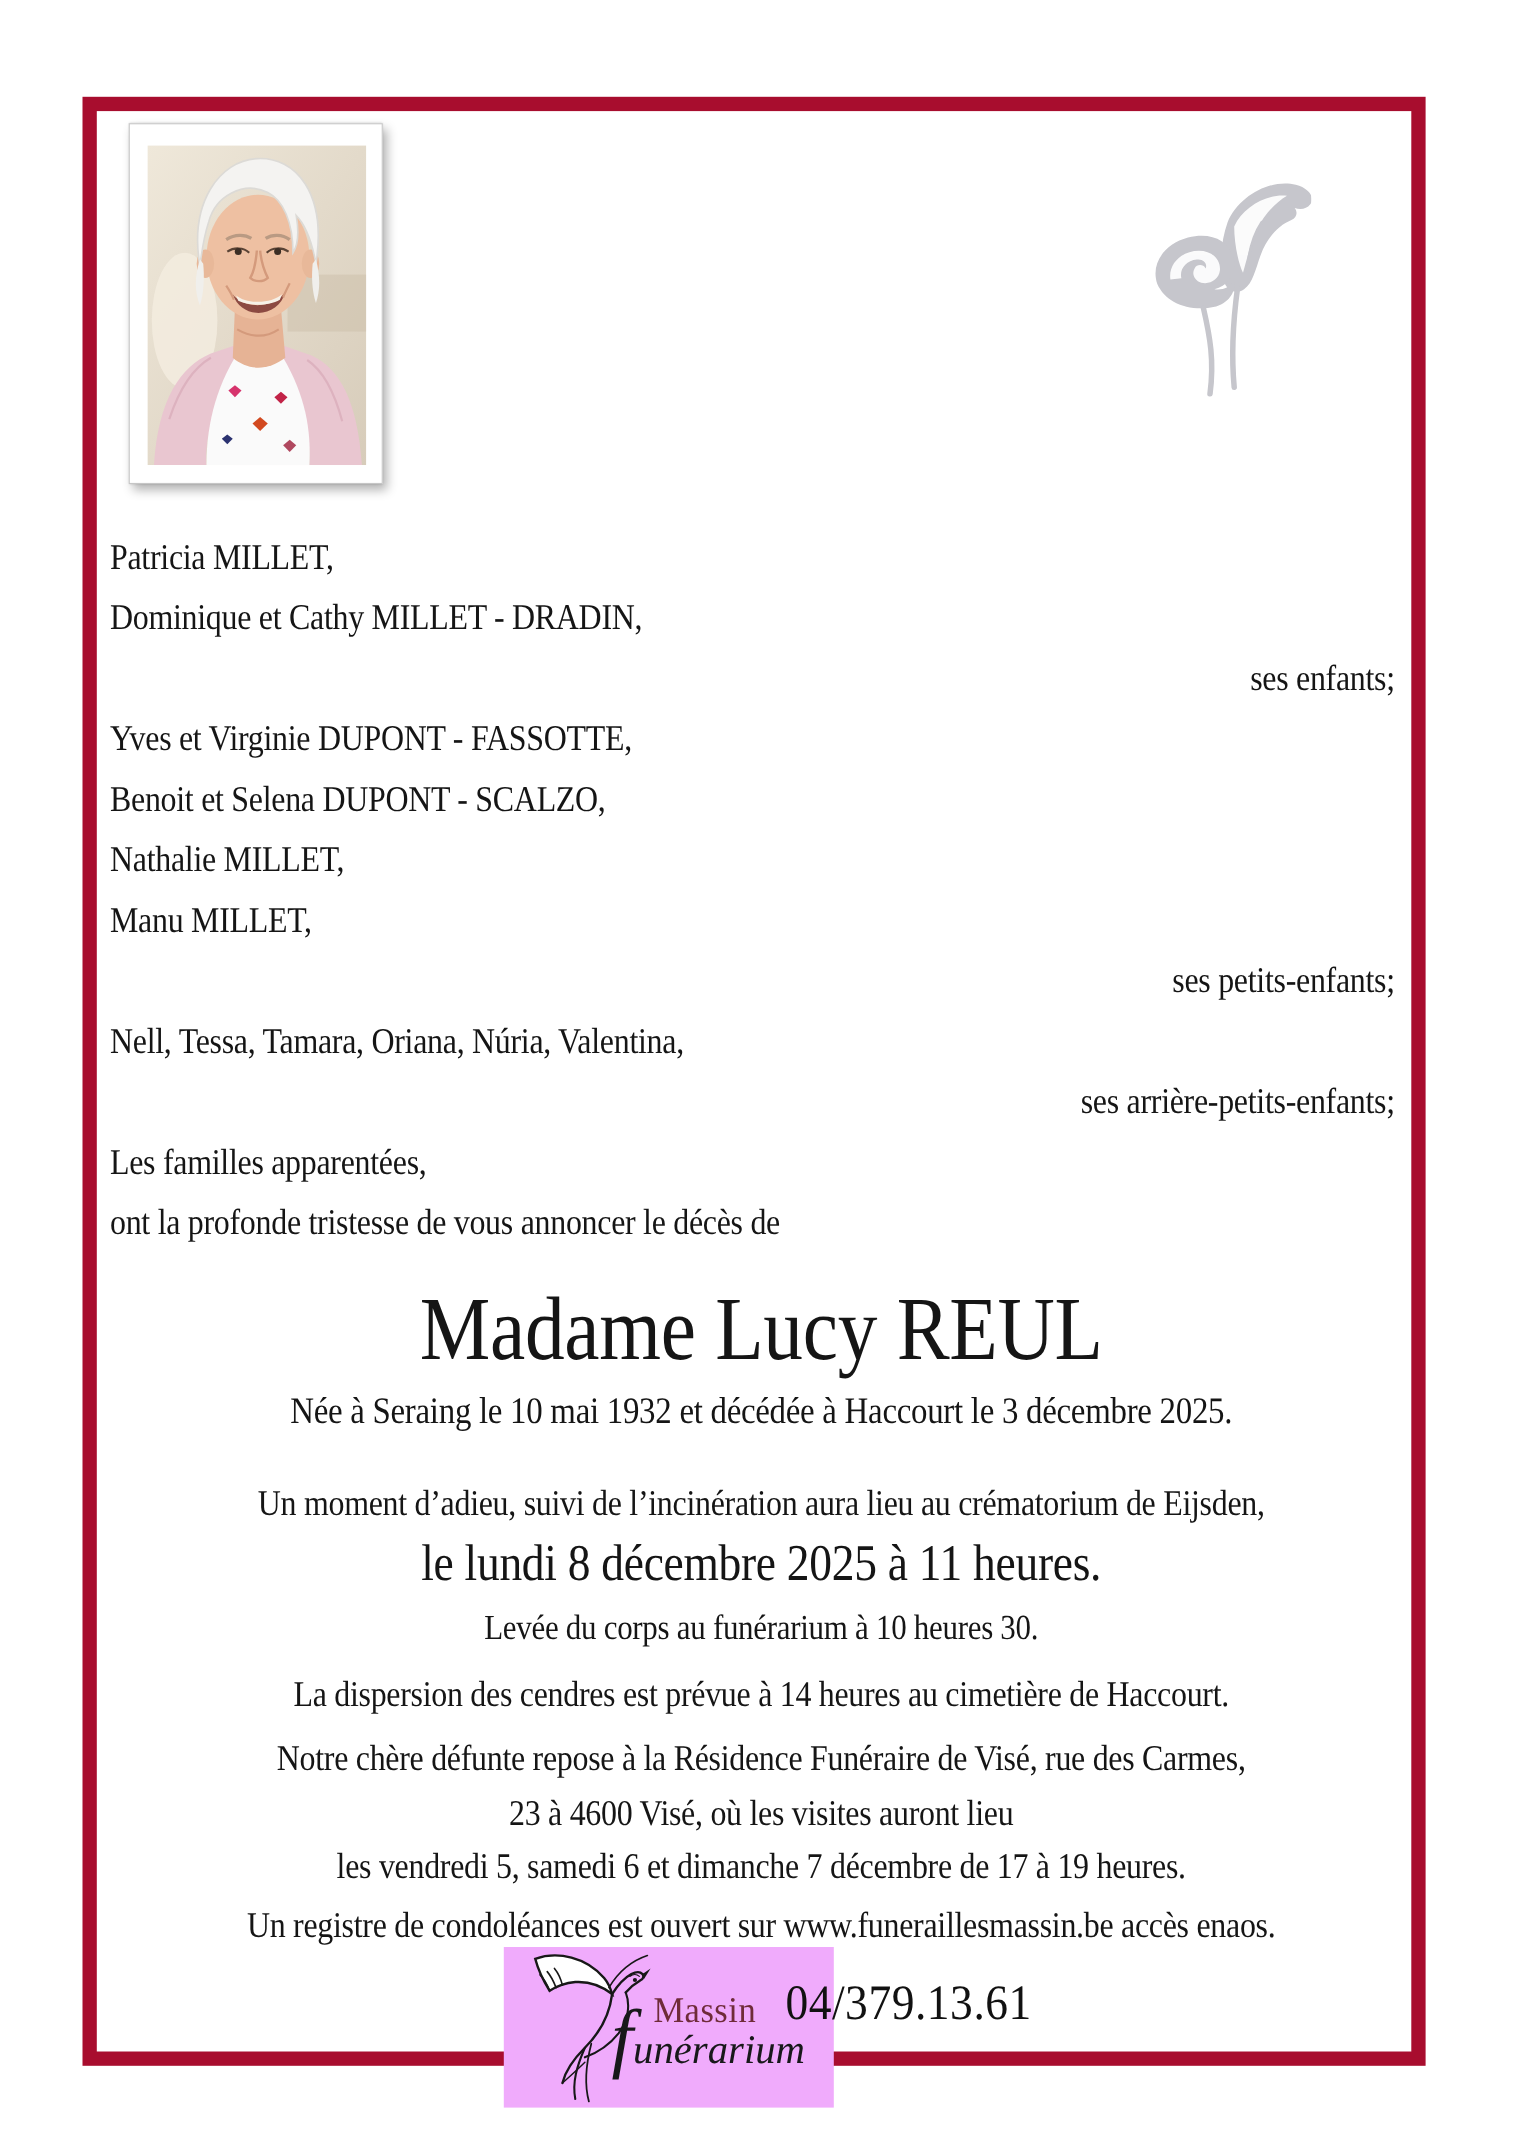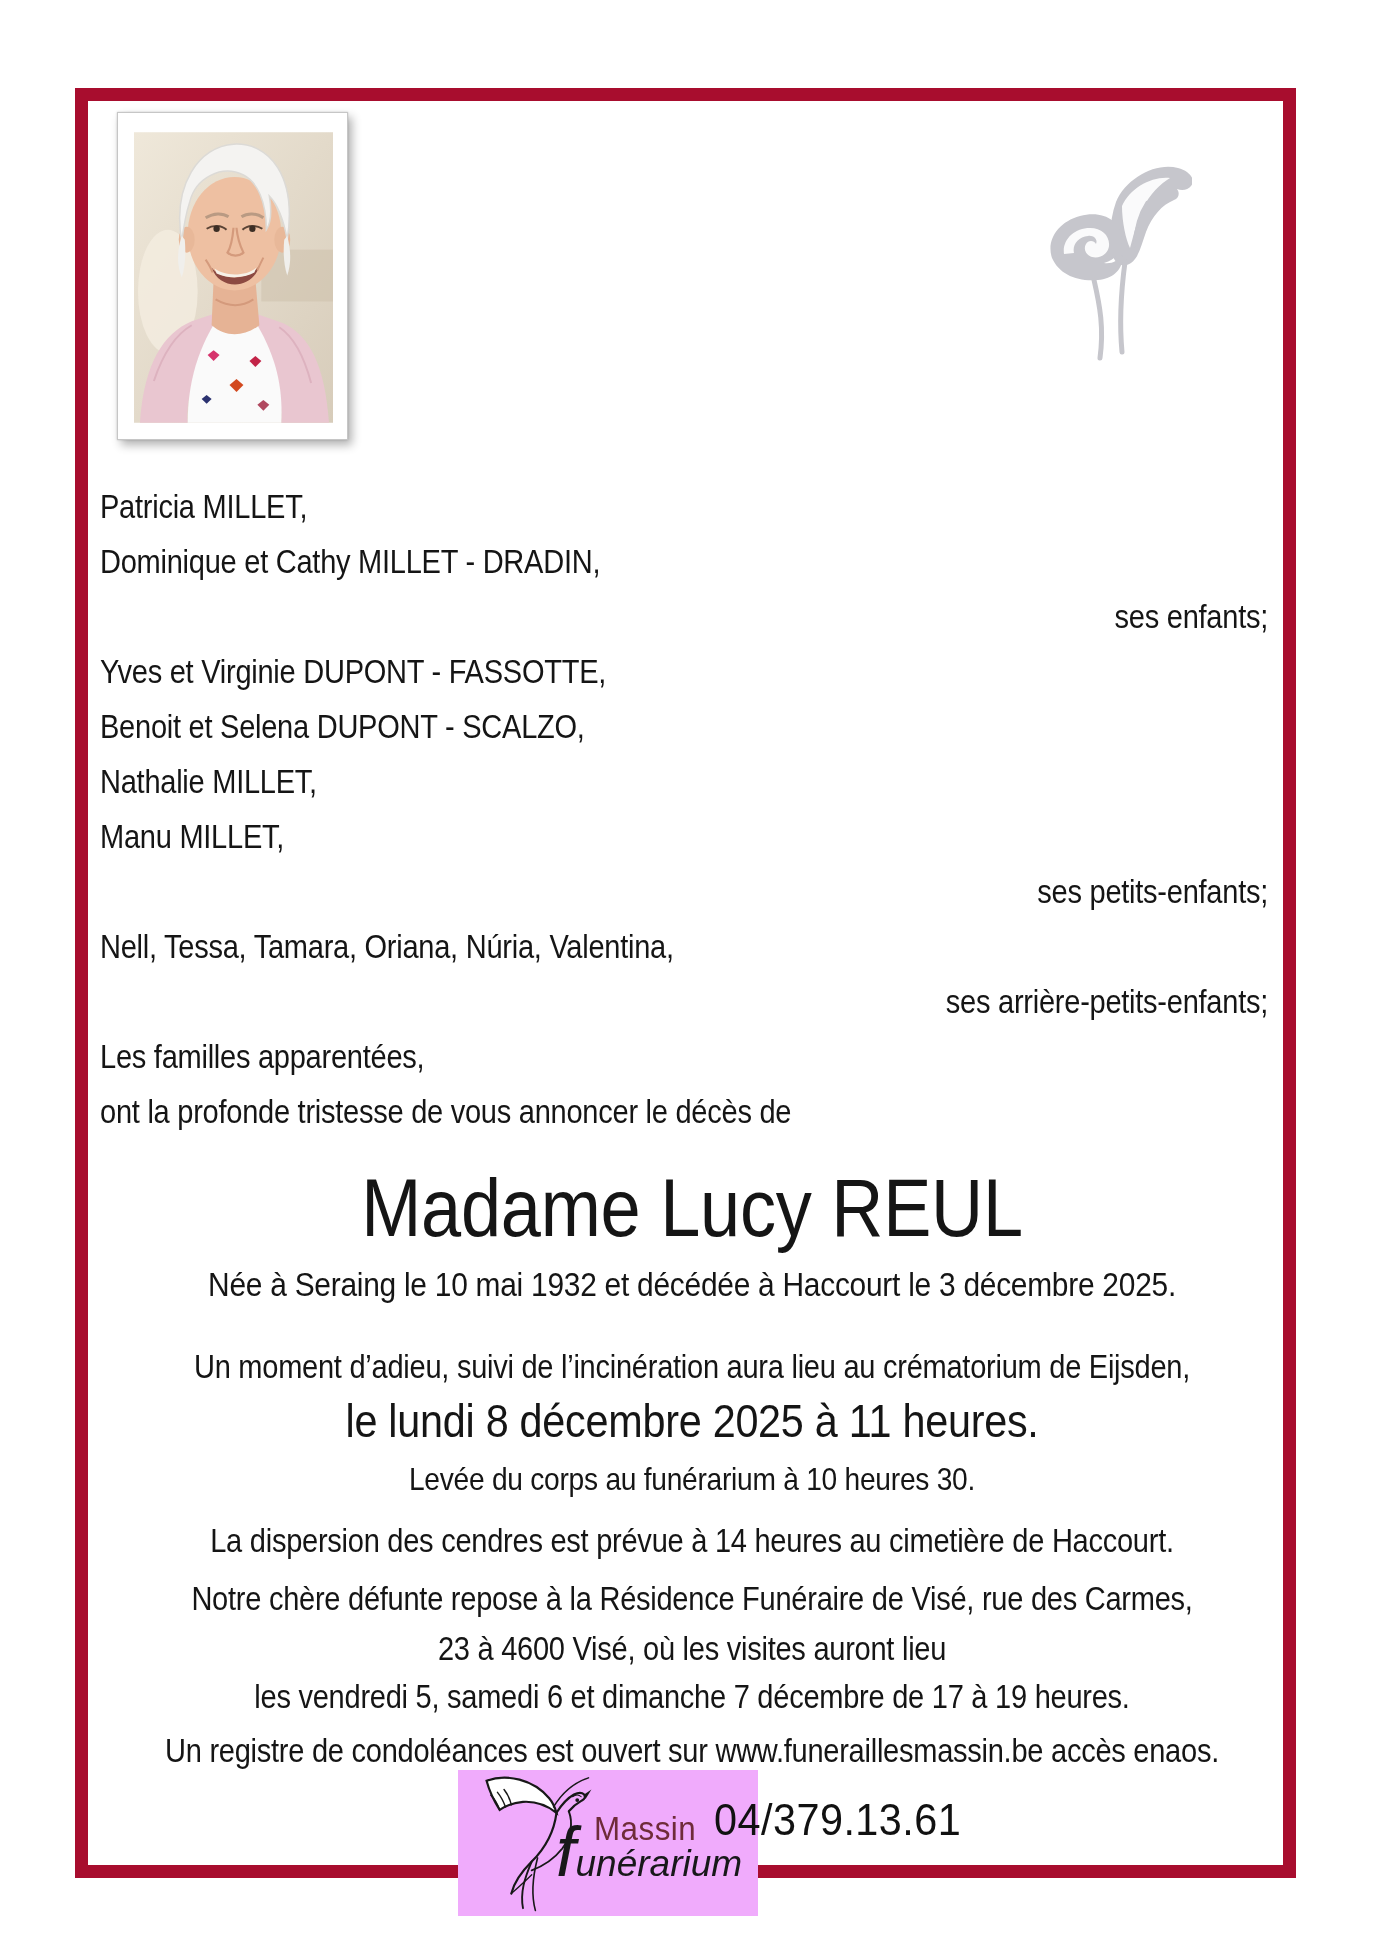--- a/index.html
+++ b/index.html
@@ -1,18 +1,18 @@
 <!DOCTYPE html>
 <html><head>
 <meta charset="utf-8">
 <style>
   html,body { margin:0; padding:0; background:#ffffff; }
   .page {
     position:relative; width:1378px; height:1949px; background:#ffffff;
-    font-family:Liberation Sans, sans-serif; color:#151515;
+    font-family:Liberation Serif, serif; color:#151515;
     overflow:hidden;
   }
   .frame {
     position:absolute; left:75px; top:88px; width:1221px; height:1790px;
     border:13px solid #a80d2e; box-sizing:border-box; background:transparent;
   }
   
   .photo-frame {
     position:absolute; left:117px; top:112px; width:231px; height:328px;
     background:#ffffff; border:1px solid #c6c6c6; box-sizing:border-box;

